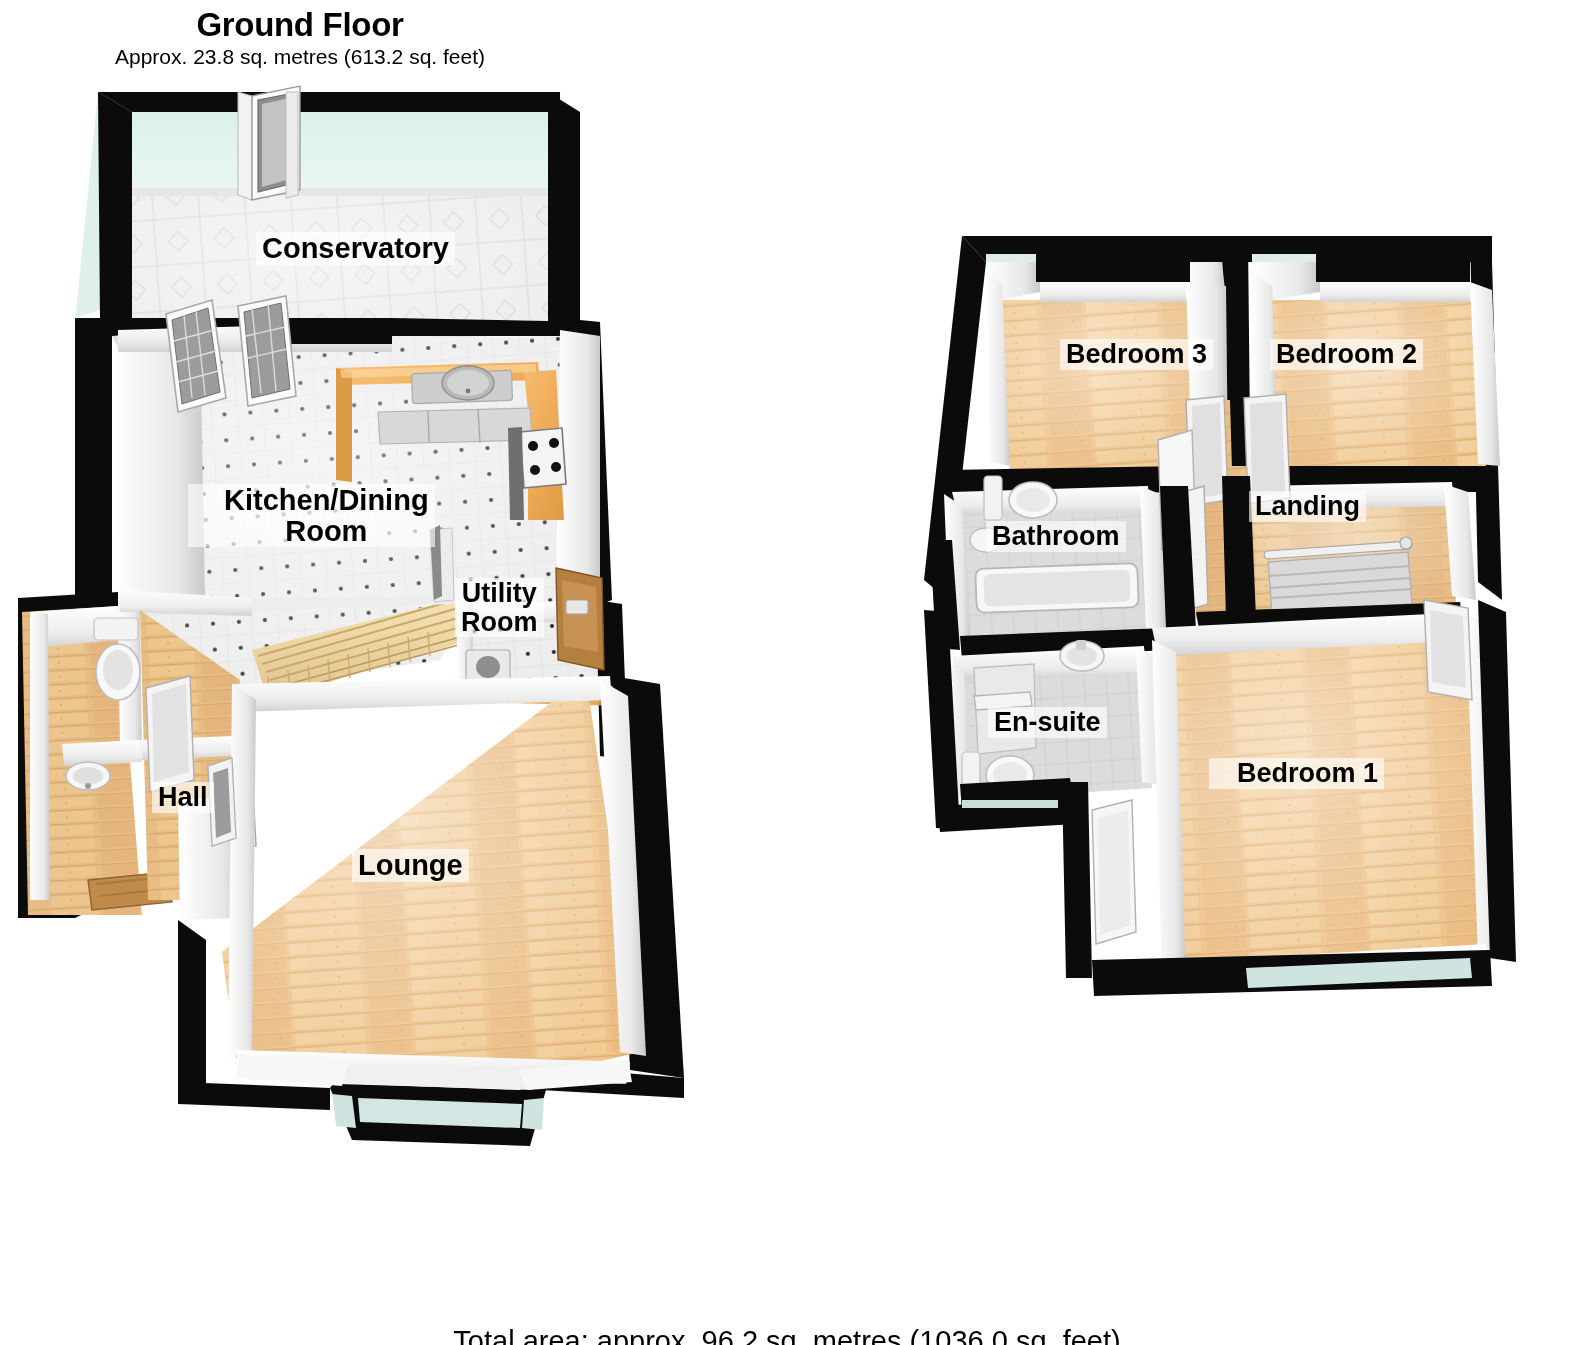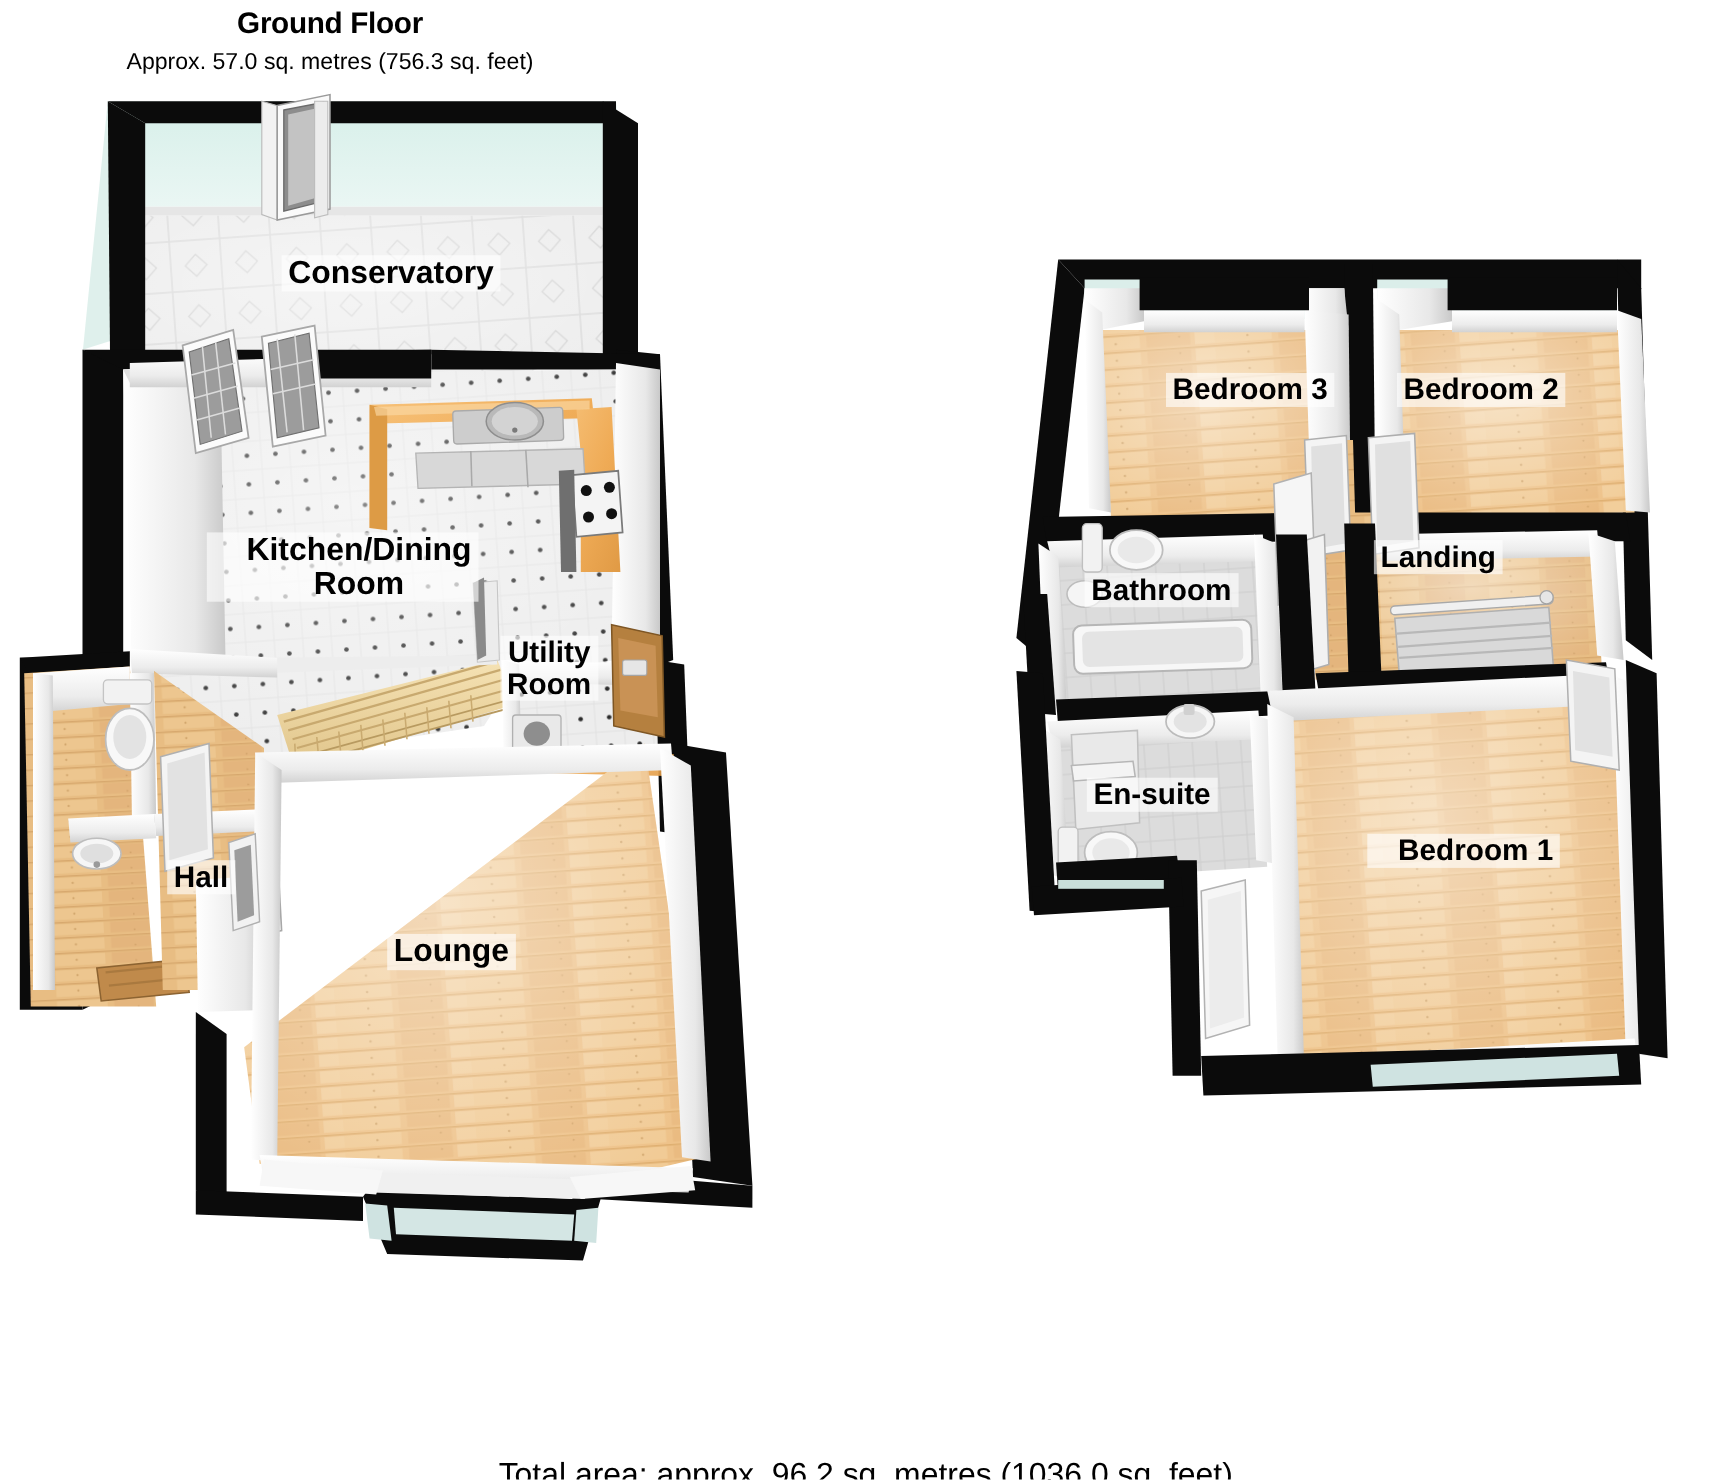--- a/index.html
+++ b/index.html
@@ -11,21 +11,21 @@
     position:relative;
     overflow:hidden;
   }
   .plan-root{position:relative;width:1574px;height:1345px;}
 
   
   .floor-title{
     position:absolute;
     text-align:center;
     font-weight:bold;
-    font-size:27px;
+    font-size:33px;
     letter-spacing:-0.3px;
     color:#000;
     white-space:nowrap;
   }
   .floor-sub{
     position:absolute;
     text-align:center;
     font-size:21px;
     color:#000;
     white-space:nowrap;
@@ -489,33 +489,33 @@
         <polygon points="1430,610 1463,616 1466,688 1432,682" fill="#e2e2e2"></polygon>
       </g>
       <g>
         <polygon points="1092,810 1132,800 1136,932 1096,944" fill="#f6f6f6" stroke="#b2b2b2" stroke-width="1.4"></polygon>
         <polygon points="1098,818 1128,810 1131,925 1100,935" fill="#ececec"></polygon>
       </g>
     </g>
   </svg>
 
   <div class="floor-title" style="left:135px;top:6px;width:330px;">Ground Floor</div>
-  <div class="floor-sub" style="left:95px;top:45px;width:410px;">Approx. 57.0 sq. metres (756.3 sq. feet)</div>
+  <div class="floor-sub" style="left:95px;top:45px;width:410px;">Approx. 23.8 sq. metres (613.2 sq. feet)</div>
 
 
   <div class="room-label rl-lg" style="left:226px;top:232px;margin-left:30px;">Conservatory</div>
   <div class="room-label rl-lg" style="left:188px;top:484px;text-align:center;padding-left:36px;">Kitchen/Dining
 Room</div>
   <div class="room-label rl-md" style="left:455px;top:578px;text-align:center;">Utility
 Room</div>
   <div class="room-label rl-md" style="left:152px;top:782px;">Hall</div>
   <div class="room-label rl-lg" style="left:352px;top:849px;">Lounge</div>
 
   <div class="room-label rl-md" style="left:1029px;top:339px;margin-left:31px;">Bedroom 3</div>
   <div class="room-label rl-md" style="left:1270px;top:339px;">Bedroom 2</div>
   <div class="room-label rl-md" style="left:986px;top:521px;">Bathroom</div>
   <div class="room-label rl-md" style="left:1249px;top:491px;">Landing</div>
   <div class="room-label rl-md" style="left:988px;top:707px;">En-suite</div>
-  <div class="room-label rl-md" style="left:1243px;top:758px;padding-left:28px;">Bedroom 1</div>
+  <div class="room-label rl-md" style="left:1209px;top:758px;padding-left:28px;">Bedroom 1</div>
 
   <div class="total-area">Total area: approx. 96.2 sq. metres (1036.0 sq. feet)</div>
 
 </div>
 
 </body></html>

